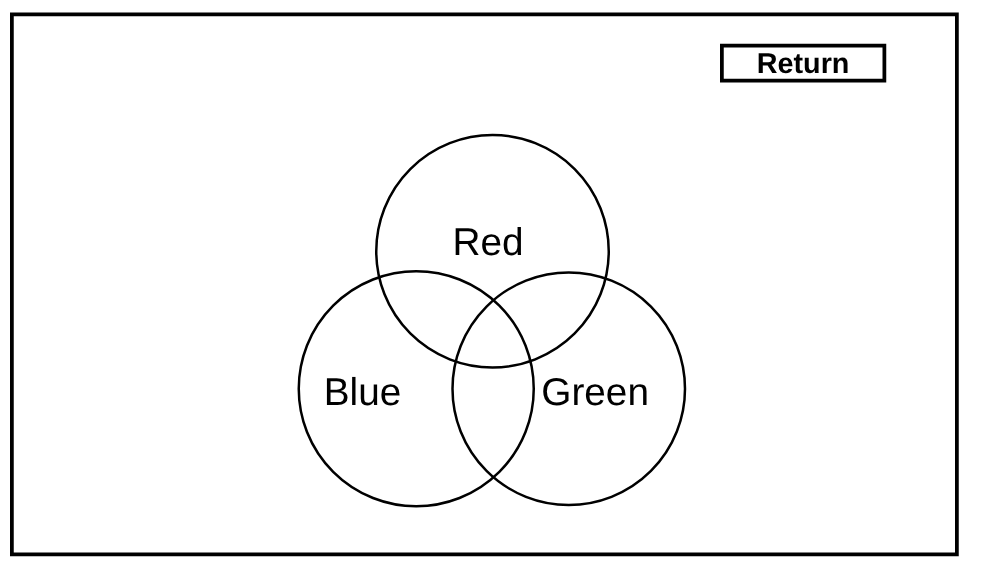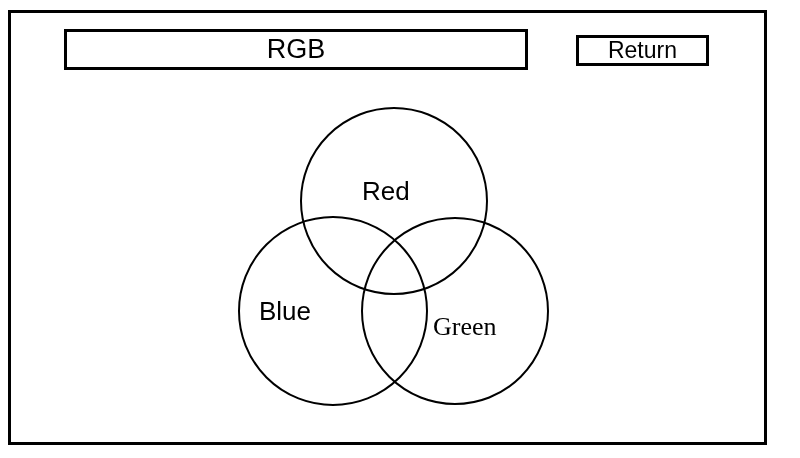--- a/index.html
+++ b/index.html
@@ -47,54 +47,52 @@
     height: 41px;
     font-size: 27px;
   }
 
   #return-button {
     left: 565px;
     top: 22px;
     width: 133px;
     height: 31px;
     font-size: 23px;
+    font-weight: bold;
   }
 
   
   #venn-diagram {
     position: absolute;
     left: 0px;
     top: 0px;
     width: 753px;
     height: 429px;
   }
   #venn-svg {
     position: absolute;
     left: 0;
     top: 0;
   }
   .venn-label {
     position: absolute;
-    font-size: 26px;
+    font-size: 31px;
     line-height: 1;
     white-space: nowrap;
     color: #000000;
   }
   #label-red   { left: 351px; top: 165px; }
   #label-blue  { left: 248px; top: 285px; }
-  #label-green { left: 422px; top: 301px; font-family: Liberation Serif, serif; }
+  #label-green { left: 422px; top: 285px; }
 </style>
 </head>
 <body>
 
 <div id="app-window">
 
-  <div class="flat-box" id="title-box">
-    <span>RGB</span>
-  </div>
 
   <div class="flat-box" id="return-button">
     <span>Return</span>
   </div>
 
   <div id="venn-diagram">
 
     <svg id="venn-svg" width="753" height="429" viewBox="0 0 753 429" xmlns="http://www.w3.org/2000/svg">
       <circle id="circle-red" cx="383" cy="188" r="93" fill="none" stroke="#000000" stroke-width="2"></circle>
       <circle id="circle-blue" cx="322" cy="298" r="94" fill="none" stroke="#000000" stroke-width="2"></circle>

